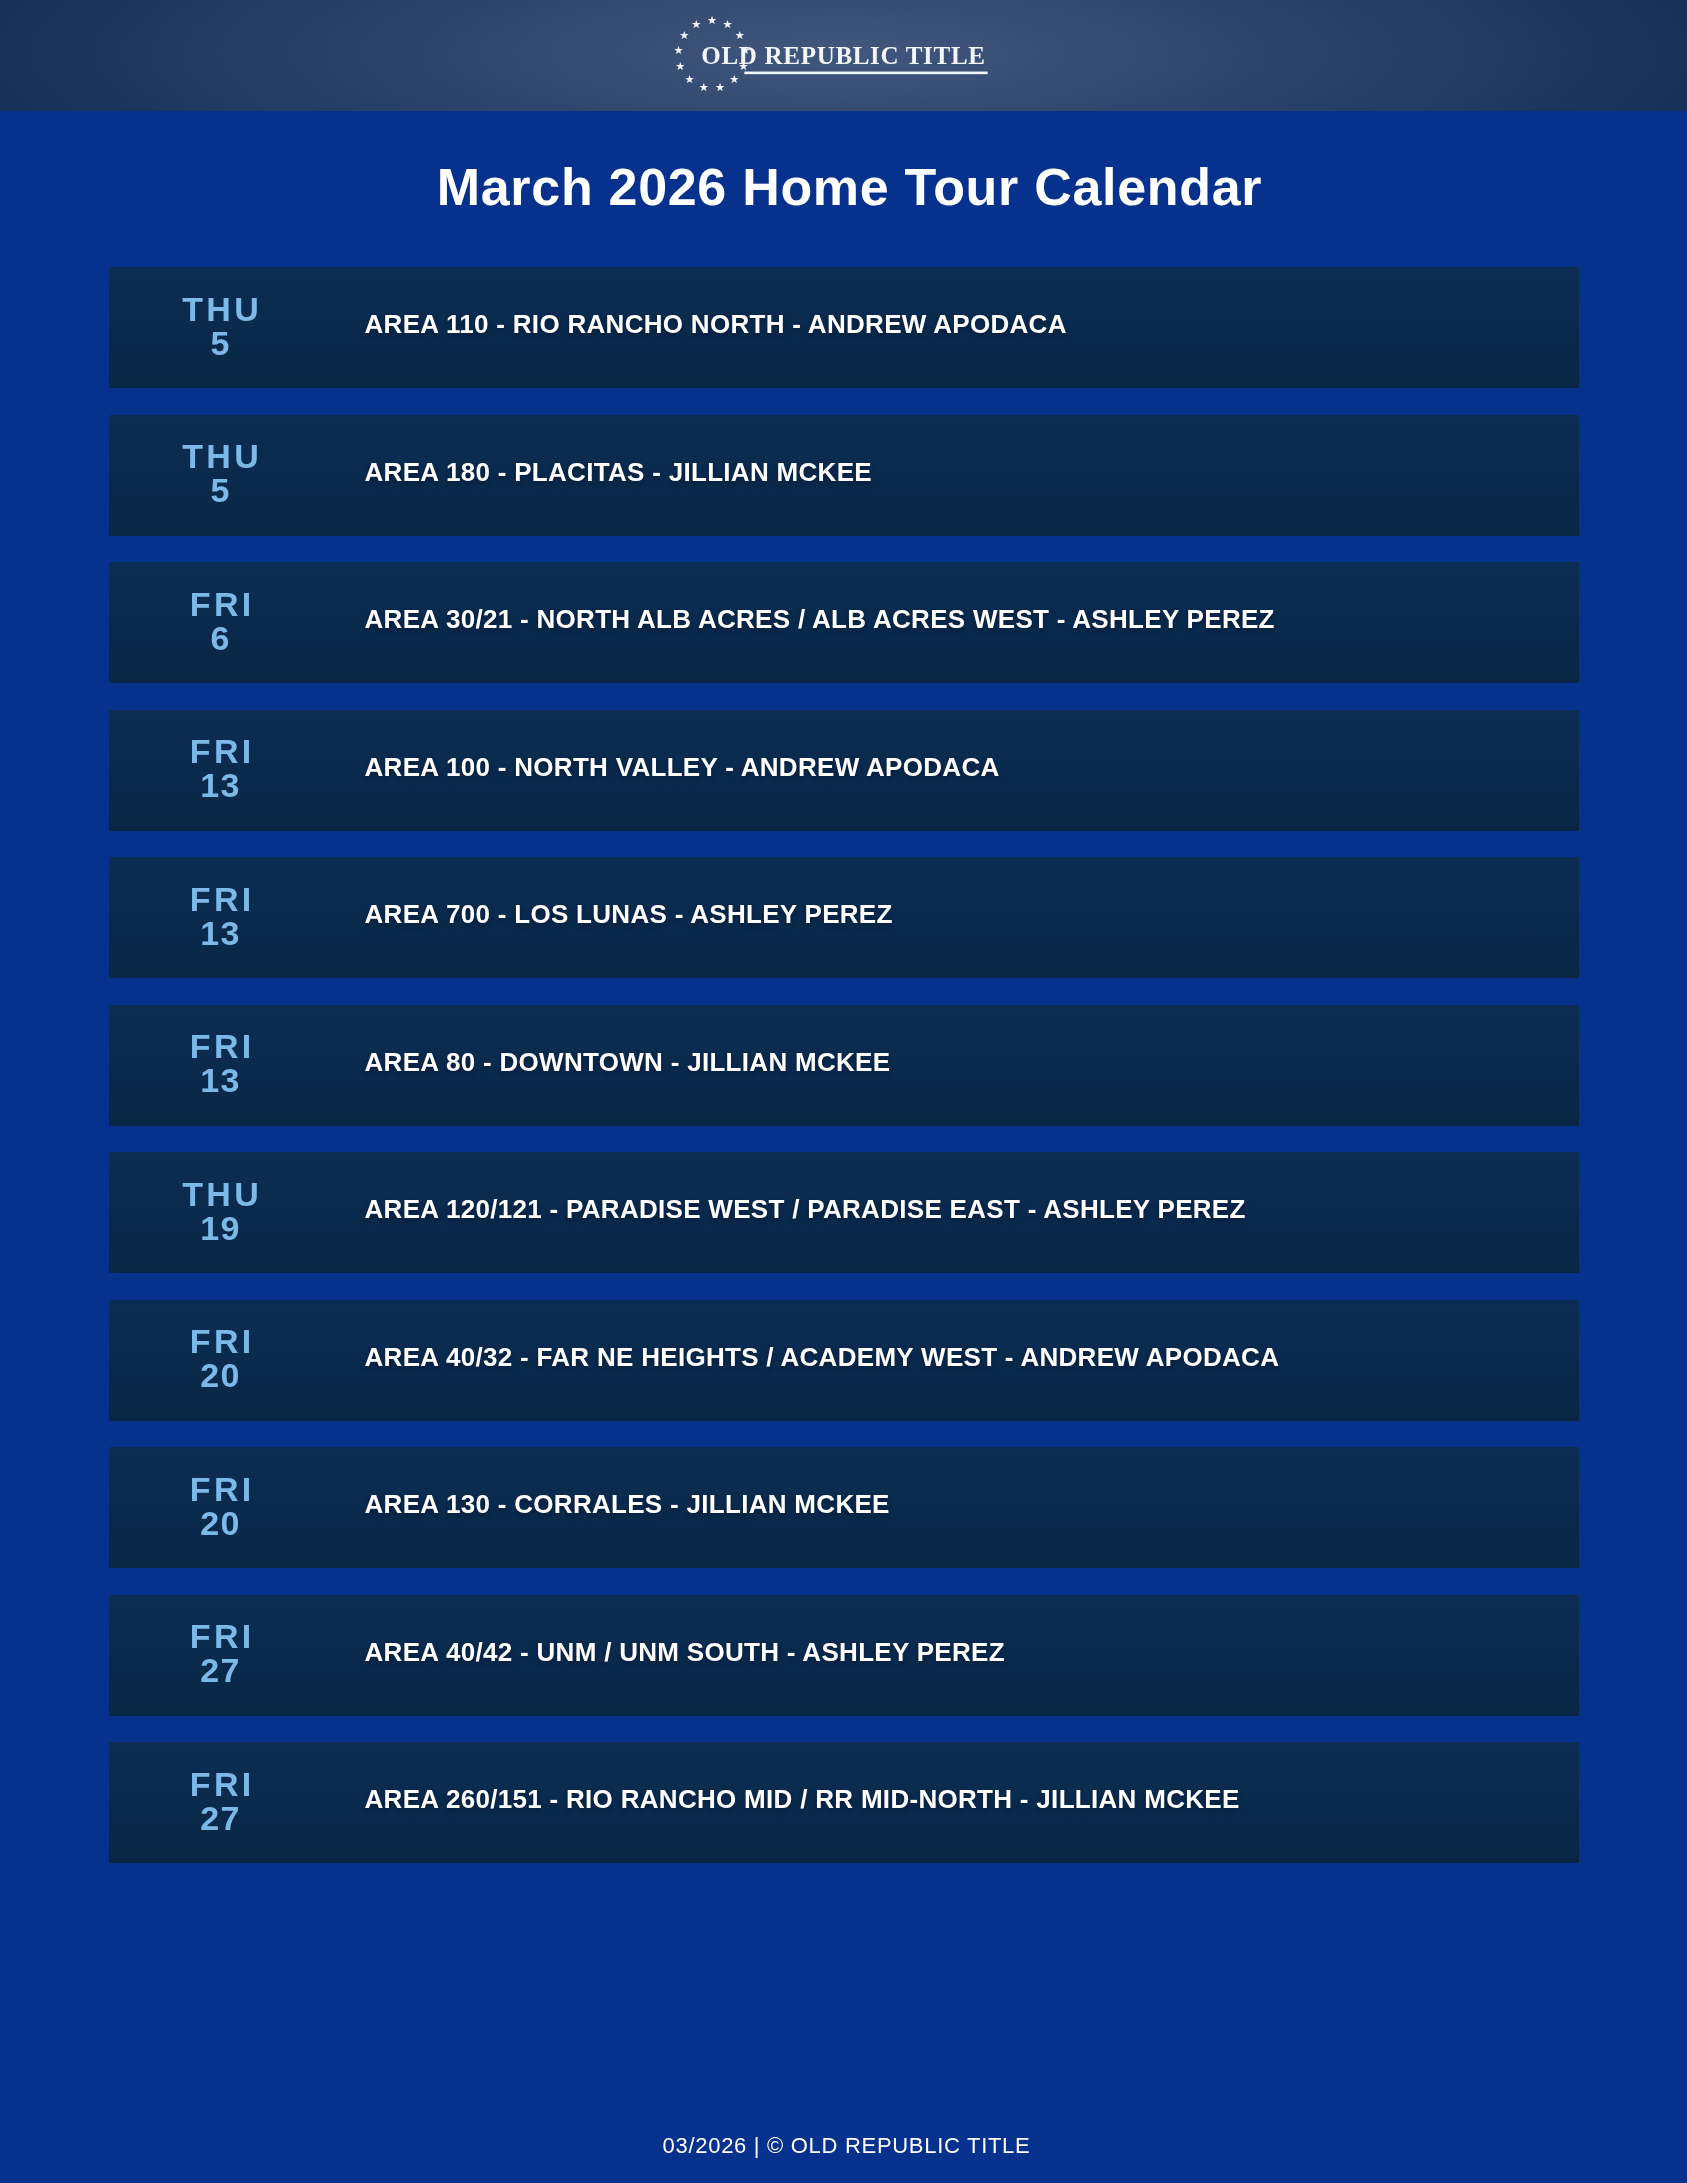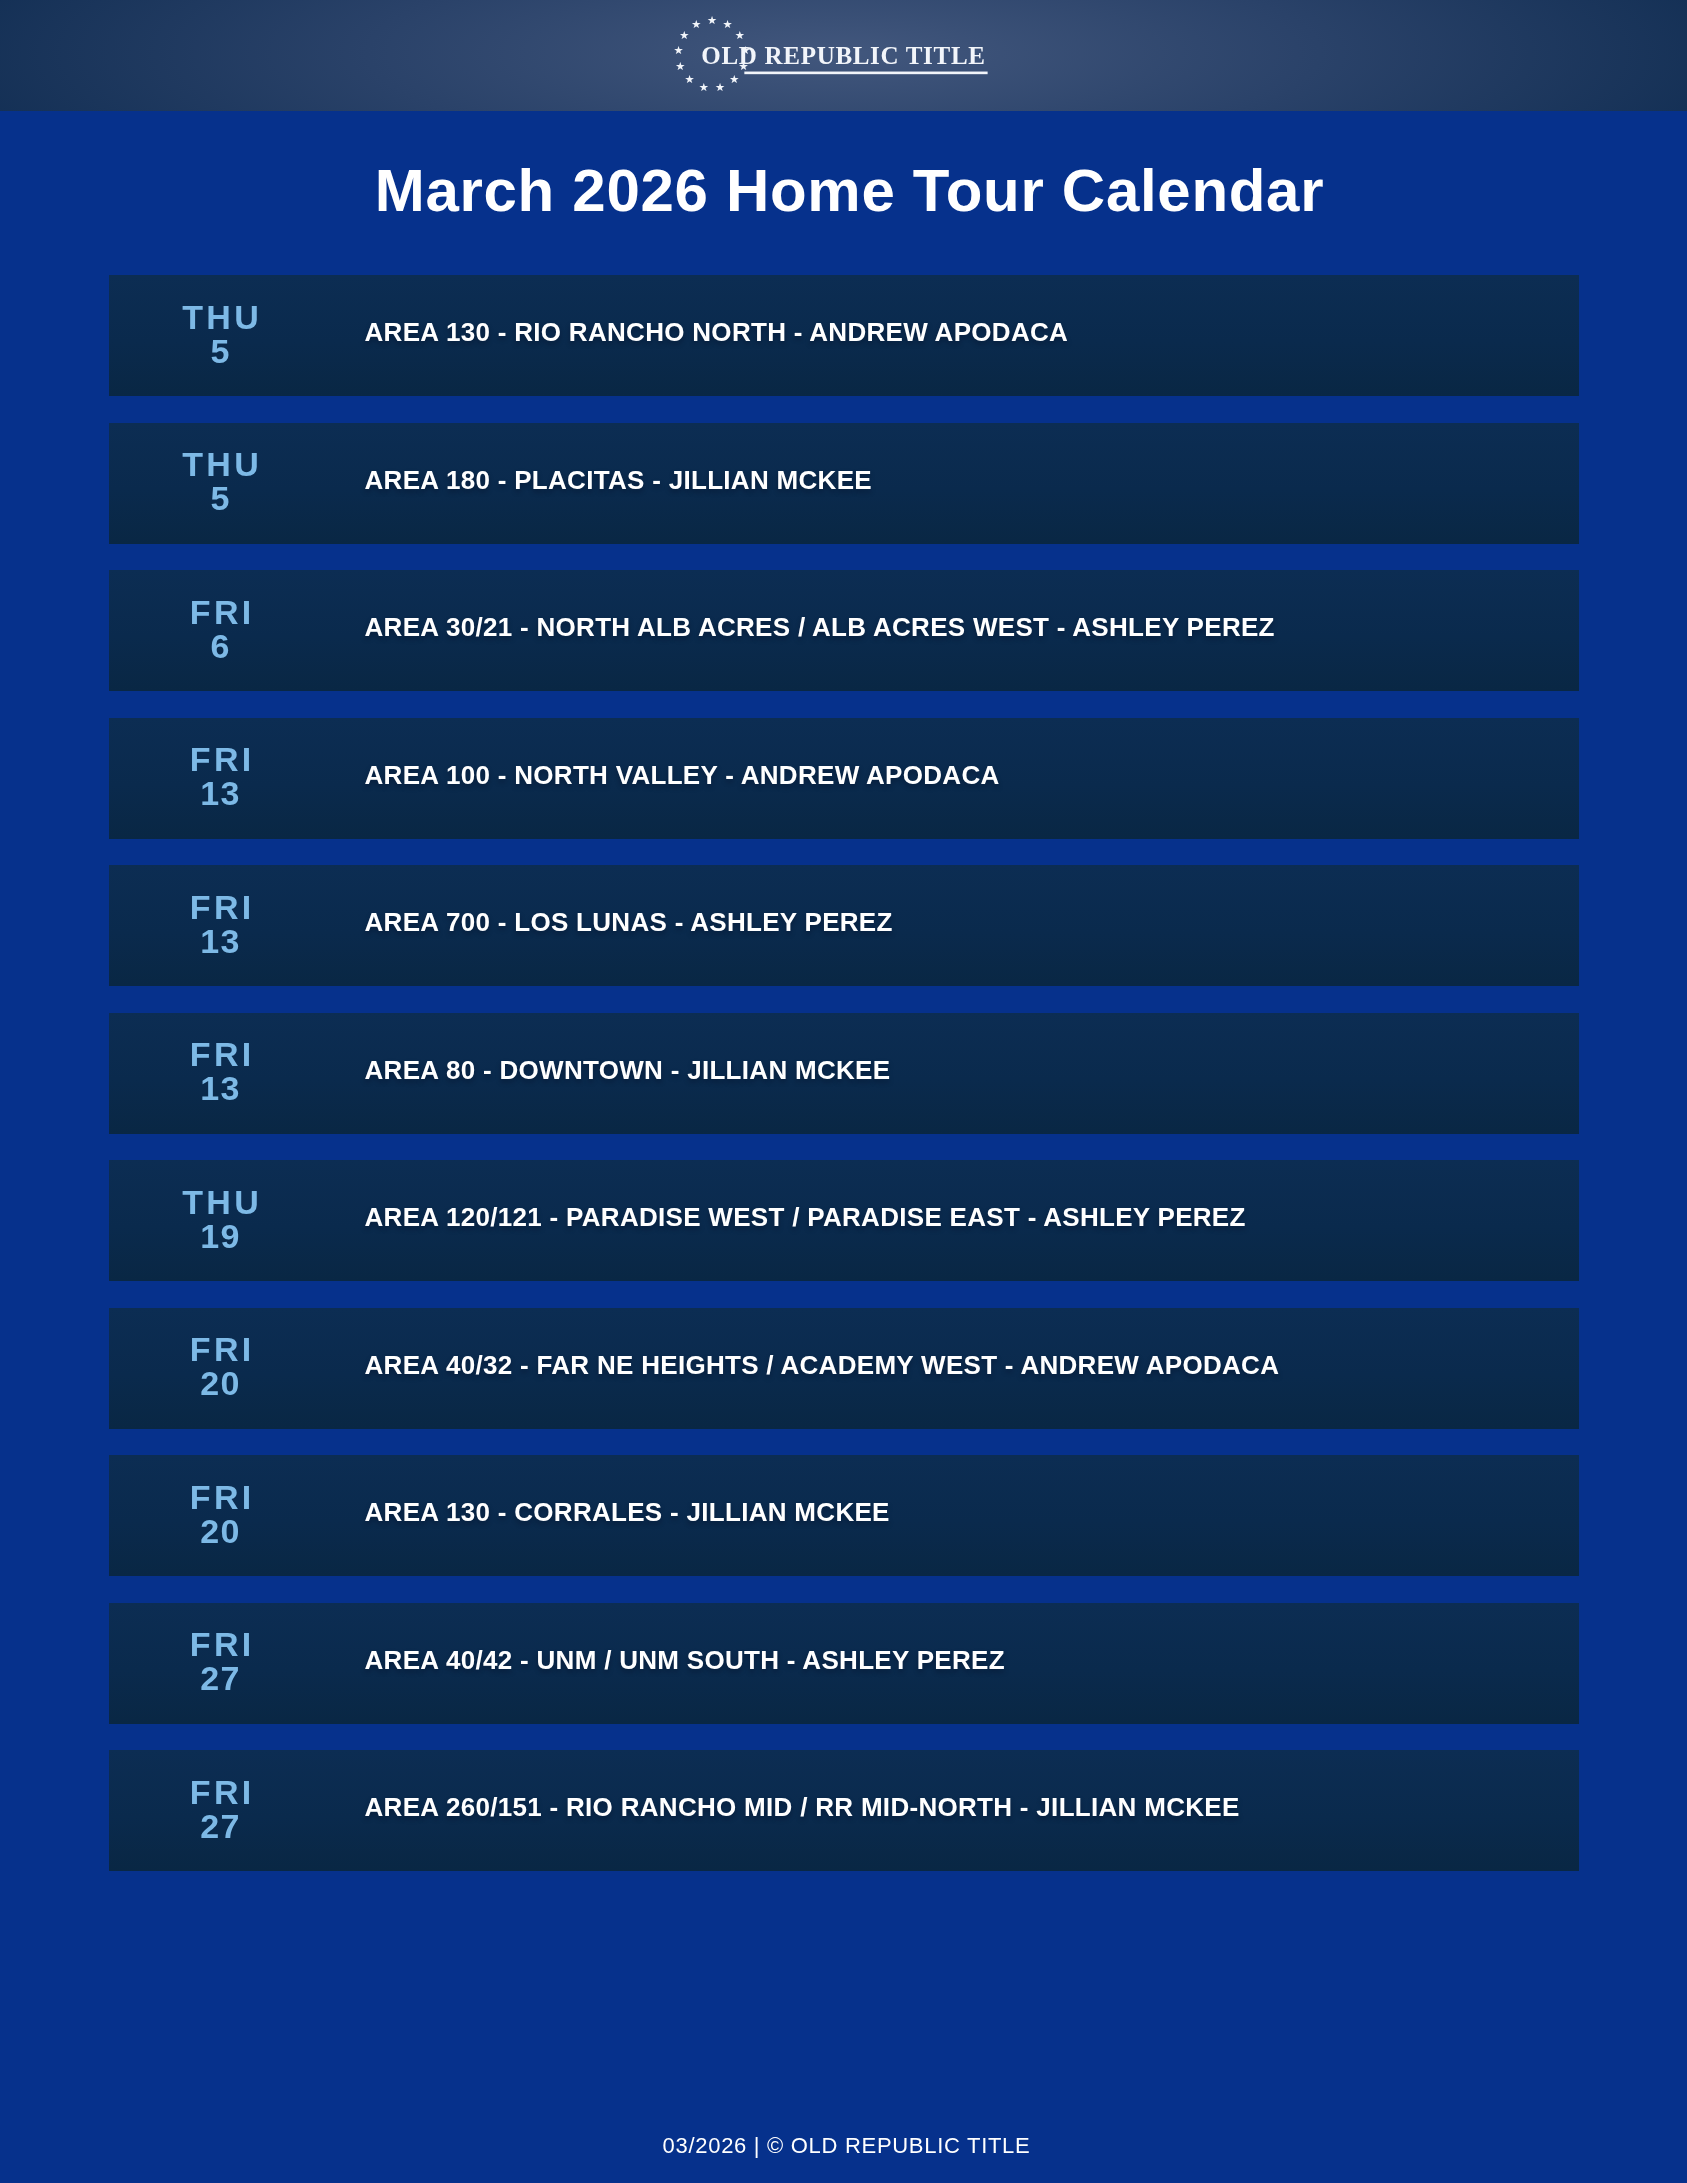--- a/index.html
+++ b/index.html
@@ -23,21 +23,21 @@
     font-family:"Liberation Serif",serif;
     font-weight:bold;
     fill:#f2f5fa;
   }
   .logo-star{fill:#f2f5fa;font-family:"DejaVu Sans",sans-serif;}
   .logo-underline{fill:#f2f5fa;}
   
   .title{
     margin:50px 0 0 12px;
     text-align:center;
-    font-size:60px;
+    font-size:52px;
     line-height:1;
     font-weight:700;
     color:var(--text,#ffffff);
     letter-spacing:0.7px;
   }
   
   .events{
     width:1470px;
     margin:54px auto 0 auto;
     display:flex;
@@ -120,21 +120,21 @@
   </header>
 
   <h1 class="title">March 2026 Home Tour Calendar</h1>
 
   <main class="events">
     <div class="event-row">
       <div class="day-col">
         <div class="day">THU</div>
         <div class="date">5</div>
       </div>
-      <div class="label">AREA 130 - RIO RANCHO NORTH - ANDREW APODACA</div>
+      <div class="label">AREA 110 - RIO RANCHO NORTH - ANDREW APODACA</div>
     </div>
 
     <div class="event-row">
       <div class="day-col">
         <div class="day">THU</div>
         <div class="date">5</div>
       </div>
       <div class="label">AREA 180 - PLACITAS - JILLIAN MCKEE</div>
     </div>
 

